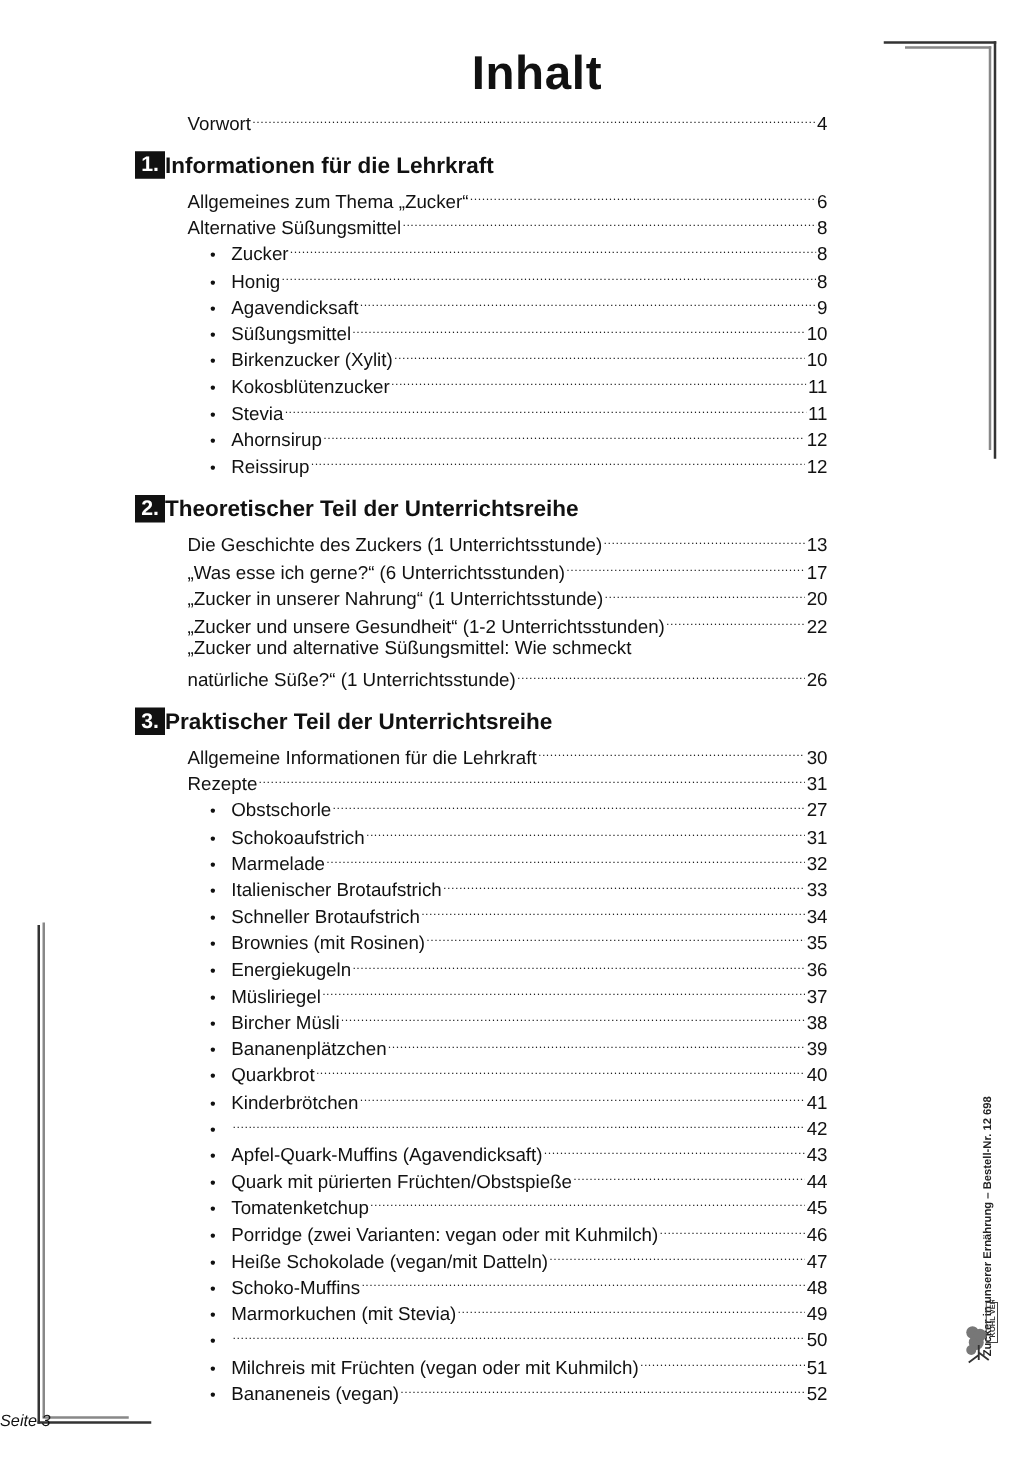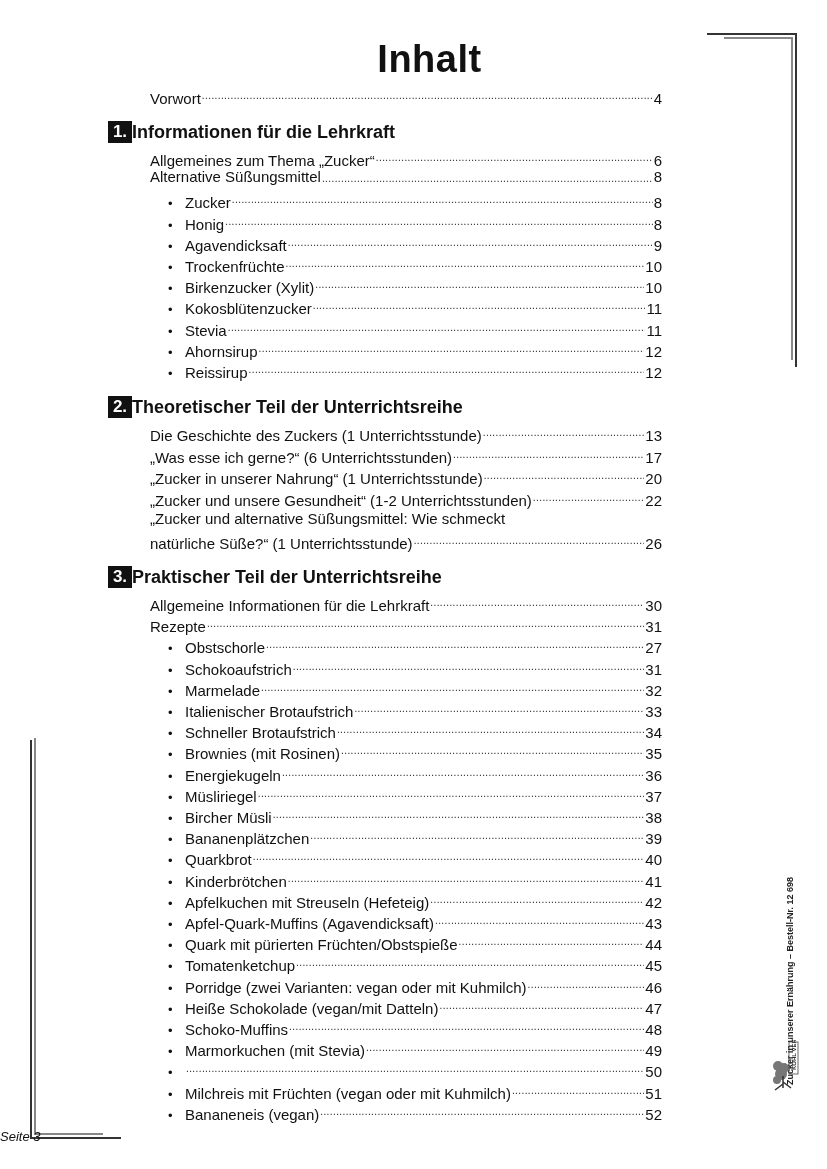--- a/index.html
+++ b/index.html
@@ -72,21 +72,21 @@
   <div class="section-head" style="top:120px">
     <span class="section-num">1.</span>
     <span class="section-title">Informationen für die Lehrkraft</span>
   </div>
   <div id="s0-entries">
       <div class="row" style="top: 146px;">
         <span class="label">Allgemeines zum Thema „Zucker“</span>
         <span class="dots"></span>
         <span class="page">6</span>
       </div>
-      <div class="row" style="top: 167.2px; align-items: center;">
+      <div class="row" style="top: 167.2px;">
         <span class="label">Alternative Süßungsmittel</span>
         <span class="dots"></span>
         <span class="page">8</span>
       </div>
       <div class="row sub" style="top: 188.4px;">
         <span class="bullet">•</span>
         <span class="label">Zucker</span>
         <span class="dots"></span>
         <span class="page">8</span>
       </div>
@@ -97,21 +97,21 @@
         <span class="page">8</span>
       </div>
       <div class="row sub" style="top: 230.8px;">
         <span class="bullet">•</span>
         <span class="label">Agavendicksaft</span>
         <span class="dots"></span>
         <span class="page">9</span>
       </div>
       <div class="row sub" style="top: 252px;">
         <span class="bullet">•</span>
-        <span class="label">Trockenfrüchte</span>
+        <span class="label">Süßungsmittel</span>
         <span class="dots"></span>
         <span class="page">10</span>
       </div>
       <div class="row sub" style="top: 273.2px;">
         <span class="bullet">•</span>
         <span class="label">Birkenzucker (Xylit)</span>
         <span class="dots"></span>
         <span class="page">10</span>
       </div>
       <div class="row sub" style="top: 294.4px;">
@@ -257,21 +257,20 @@
         <span class="page">40</span>
       </div>
       <div class="row sub" style="top: 866.6px;">
         <span class="bullet">•</span>
         <span class="label">Kinderbrötchen</span>
         <span class="dots"></span>
         <span class="page">41</span>
       </div>
       <div class="row sub" style="top: 887.8px;">
         <span class="bullet">•</span>
-        <span class="label">Apfelkuchen mit Streuseln (Hefeteig)</span>
         <span class="dots"></span>
         <span class="page">42</span>
       </div>
       <div class="row sub" style="top: 909px;">
         <span class="bullet">•</span>
         <span class="label">Apfel-Quark-Muffins (Agavendicksaft)</span>
         <span class="dots"></span>
         <span class="page">43</span>
       </div>
       <div class="row sub" style="top: 930.2px;">

